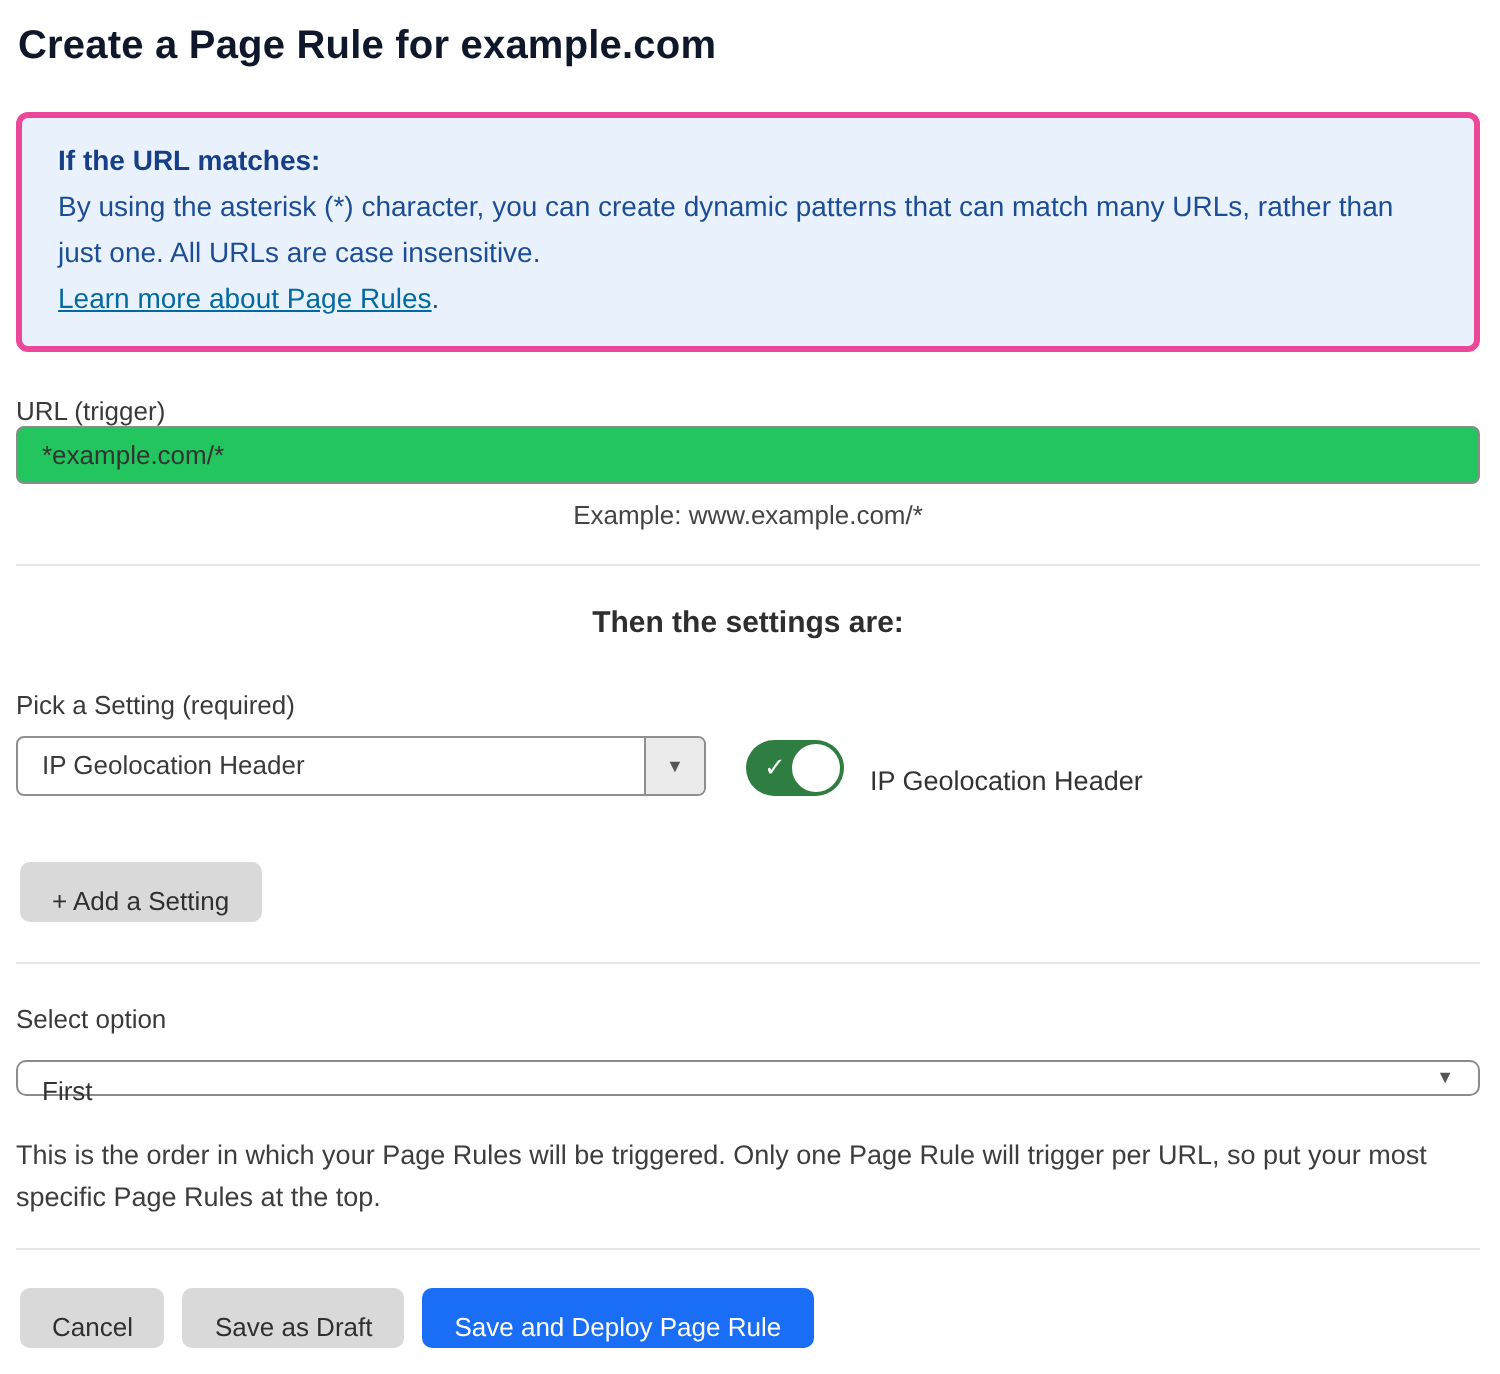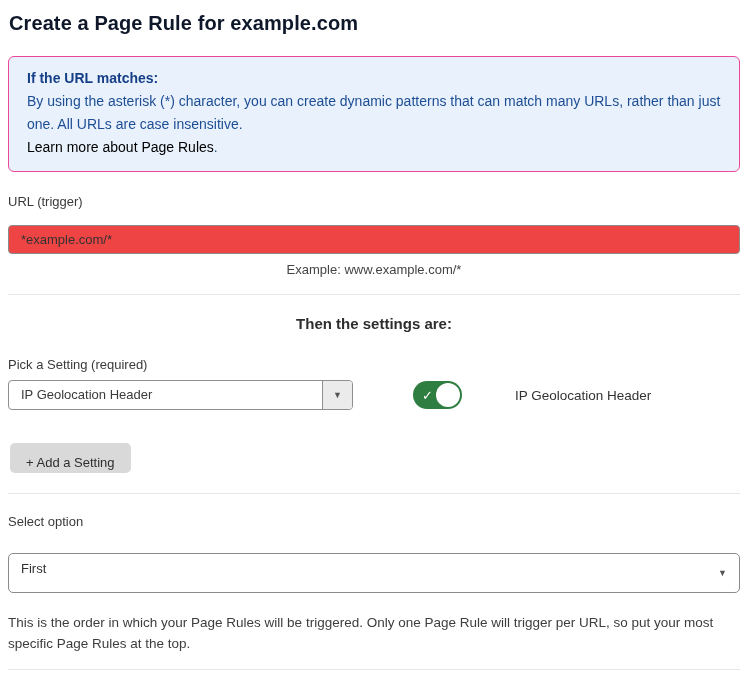--- a/index.html
+++ b/index.html
@@ -20,60 +20,61 @@
     font-size: 20px;
     font-weight: 700;
     color: #0f172a;
     margin: 4px 0 0 1px;
     letter-spacing: 0.1px;
   }
   
   .info-box {
     margin-top: 21px;
     background: #e9f2fc;
-    border: 1px solid #ec4899;
+    border: 3px solid #ec4899;
     border-radius: 6px;
     padding: 10px 18px 12px 18px;
     color: #1d4d94;
     font-size: 14px;
     line-height: 23px;
   }
   .info-box .info-heading {
     font-weight: 700;
     color: #163f87;
   }
   .info-box .info-body { color: #1d4d94; }
   .info-link {
-    color: #000000;
+    color: #0369a1;
+    text-decoration: underline;
     cursor: pointer;
   }
   .info-link-suffix { color: #1d4d94; }
   
   .field-label {
     font-size: 13px;
     color: #3a3a3a;
     display: block;
   }
   .helper-text {
     font-size: 13px;
     color: #444444;
   }
   
   .url-label { margin-top: 22px; }
   .text-input {
-    margin-top: 16px;
+    margin-top: 0;
     width: 732px;
     height: 29px;
     border: 1px solid #8b8b8b;
     border-radius: 4px;
     padding: 0 12px;
     font-size: 13px;
     color: #333333;
     font-family: "Liberation Sans", "DejaVu Sans", sans-serif;
-    background: #ef4444;
+    background: #22c55e;
     outline: none;
   }
   .url-help { margin-top: 8px; text-align: center; }
   
   .divider {
     border: none;
     border-top: 1px solid #e6e6e6;
     margin: 0;
     width: 732px;
   }
@@ -87,22 +88,21 @@
     color: #2e2e2e;
     text-align: center;
   }
   .settings-heading { margin-top: 20px; }
   .order-heading { margin-top: 18px; }
   
   .picker-label { margin-top: 25px; }
   .setting-row {
     margin-top: 8px;
     display: flex;
-    align-items: center;
-    gap: 40px;
+    align-items: flex-end;
   }
   .picker {
     display: flex;
     width: 345px;
     height: 30px;
     border: 1px solid #8f8f8f;
     border-radius: 4px;
     background: #ffffff;
     cursor: pointer;
     overflow: hidden;
@@ -181,23 +181,23 @@
     color: #ffffff;
   }
   .add-setting-btn {
     margin-top: 33px;
     margin-left: 2px;
     height: 30px;
   }
   
   .order-select-label { margin-top: 20px; }
   .select-control {
-    margin-top: 24px;
+    margin-top: 13px;
     width: 732px;
-    height: 40px;
+    height: 18px;
     border: 1px solid #8b8b8b;
     border-radius: 5px;
     background: #ffffff;
     position: relative;
     cursor: pointer;
   }
   .select-value {
     font-size: 13px;
     color: #333333;
     line-height: 29px;

